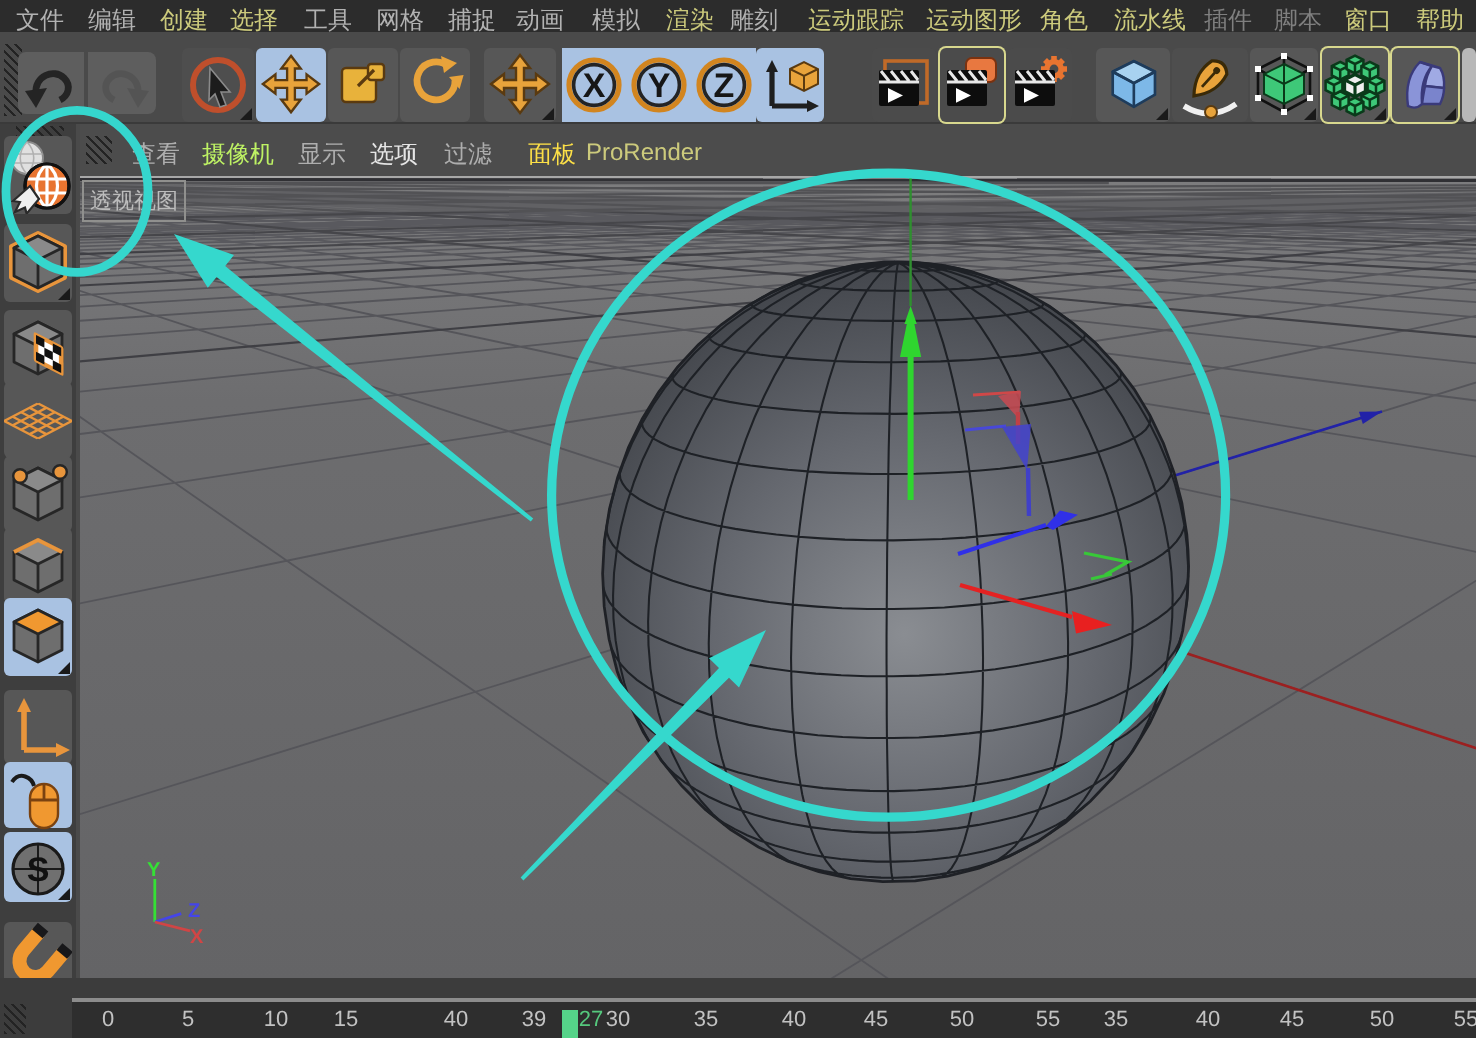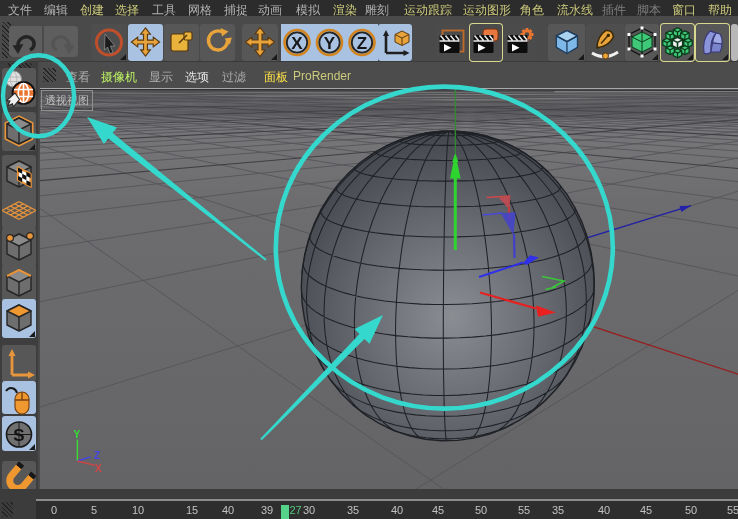--- a/index.html
+++ b/index.html
@@ -369,21 +369,21 @@
 <line x1="37.4" y1="40" x2="55" y2="44.4" stroke="#d04545" stroke-width="1.4"></line>
 <text x="55" y="50.5" fill="#d04545" font-size="10" font-weight="bold">X</text>
 </svg>
 </div>
 <div class="abs tl">
     <div class="ruler">
       <div class="abs" style="left:244.5px;top:4px;width:8px;height:16px;background:#55d489"></div>
       <span style="left:18px">0</span>
       <span style="left:58px">5</span>
       <span style="left:102px">10</span>
-      <span style="left:156px">15</span>
+      <span style="left:137px">15</span>
       <span style="left:192px">40</span>
       <span style="left:231px">39</span>
       <span style="left:273px">30</span>
       <span style="left:317px">35</span>
       <span style="left:361px">40</span>
       <span style="left:402px">45</span>
       <span style="left:445px">50</span>
       <span style="left:488px">55</span>
       <span style="left:522px">35</span>
       <span style="left:568px">40</span>

